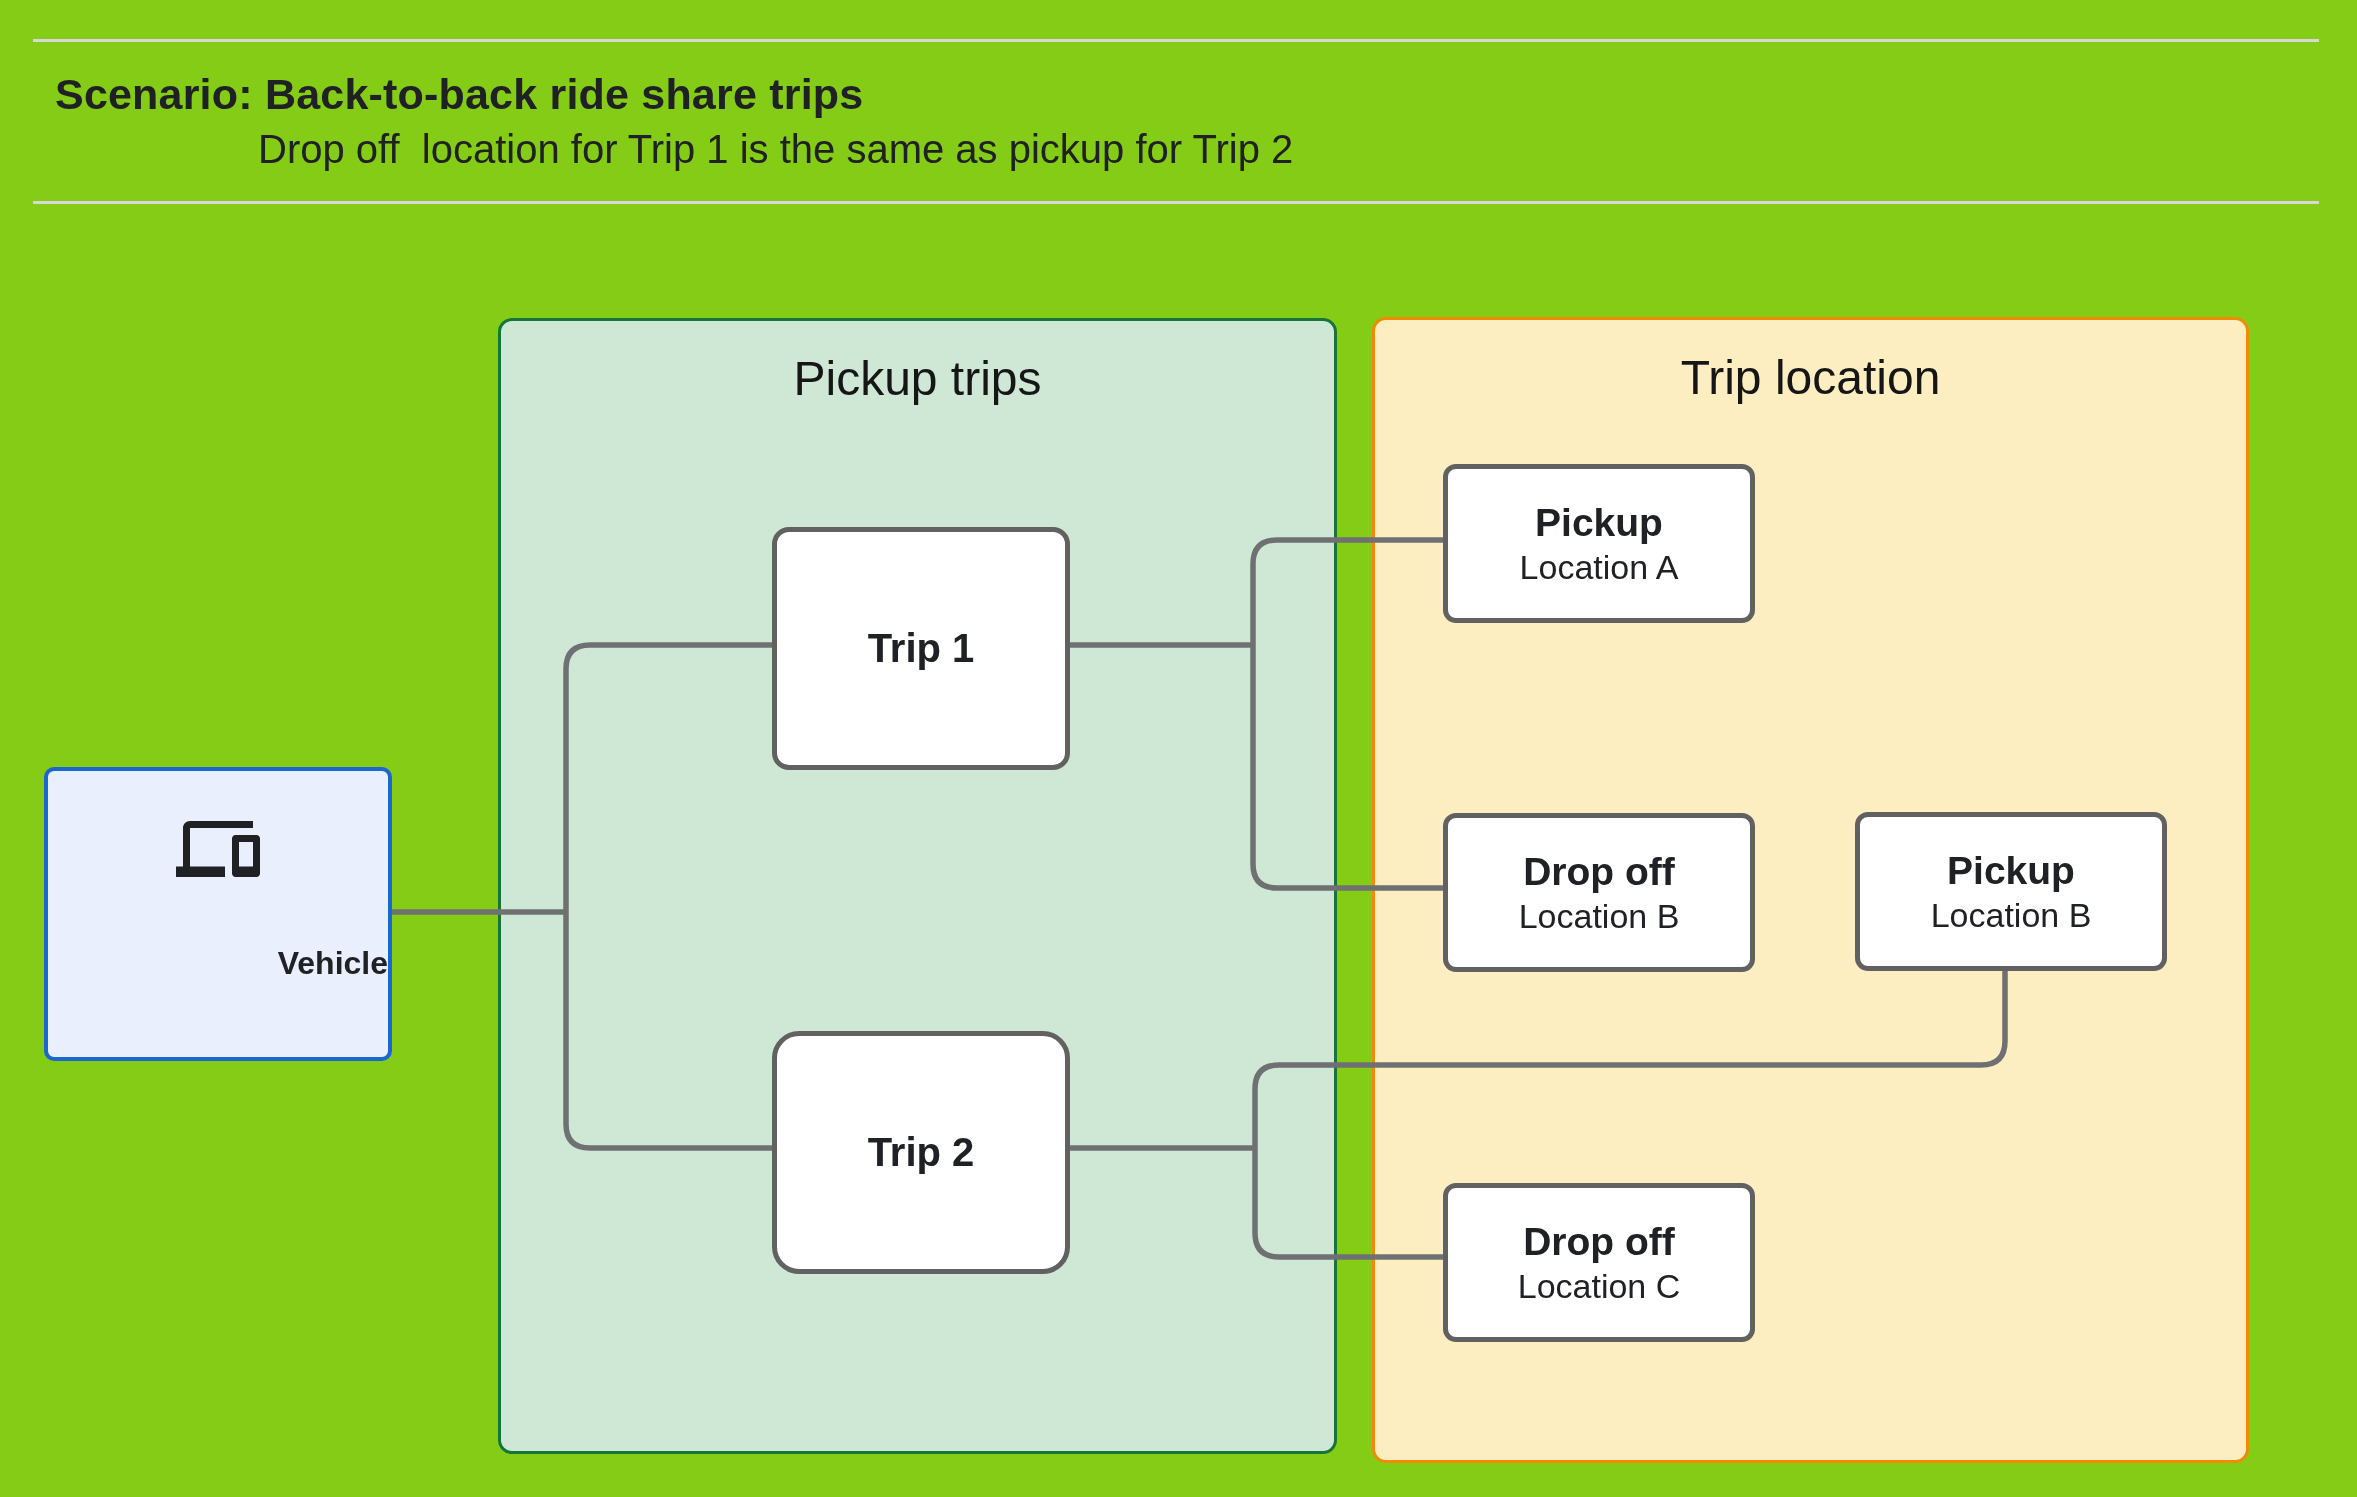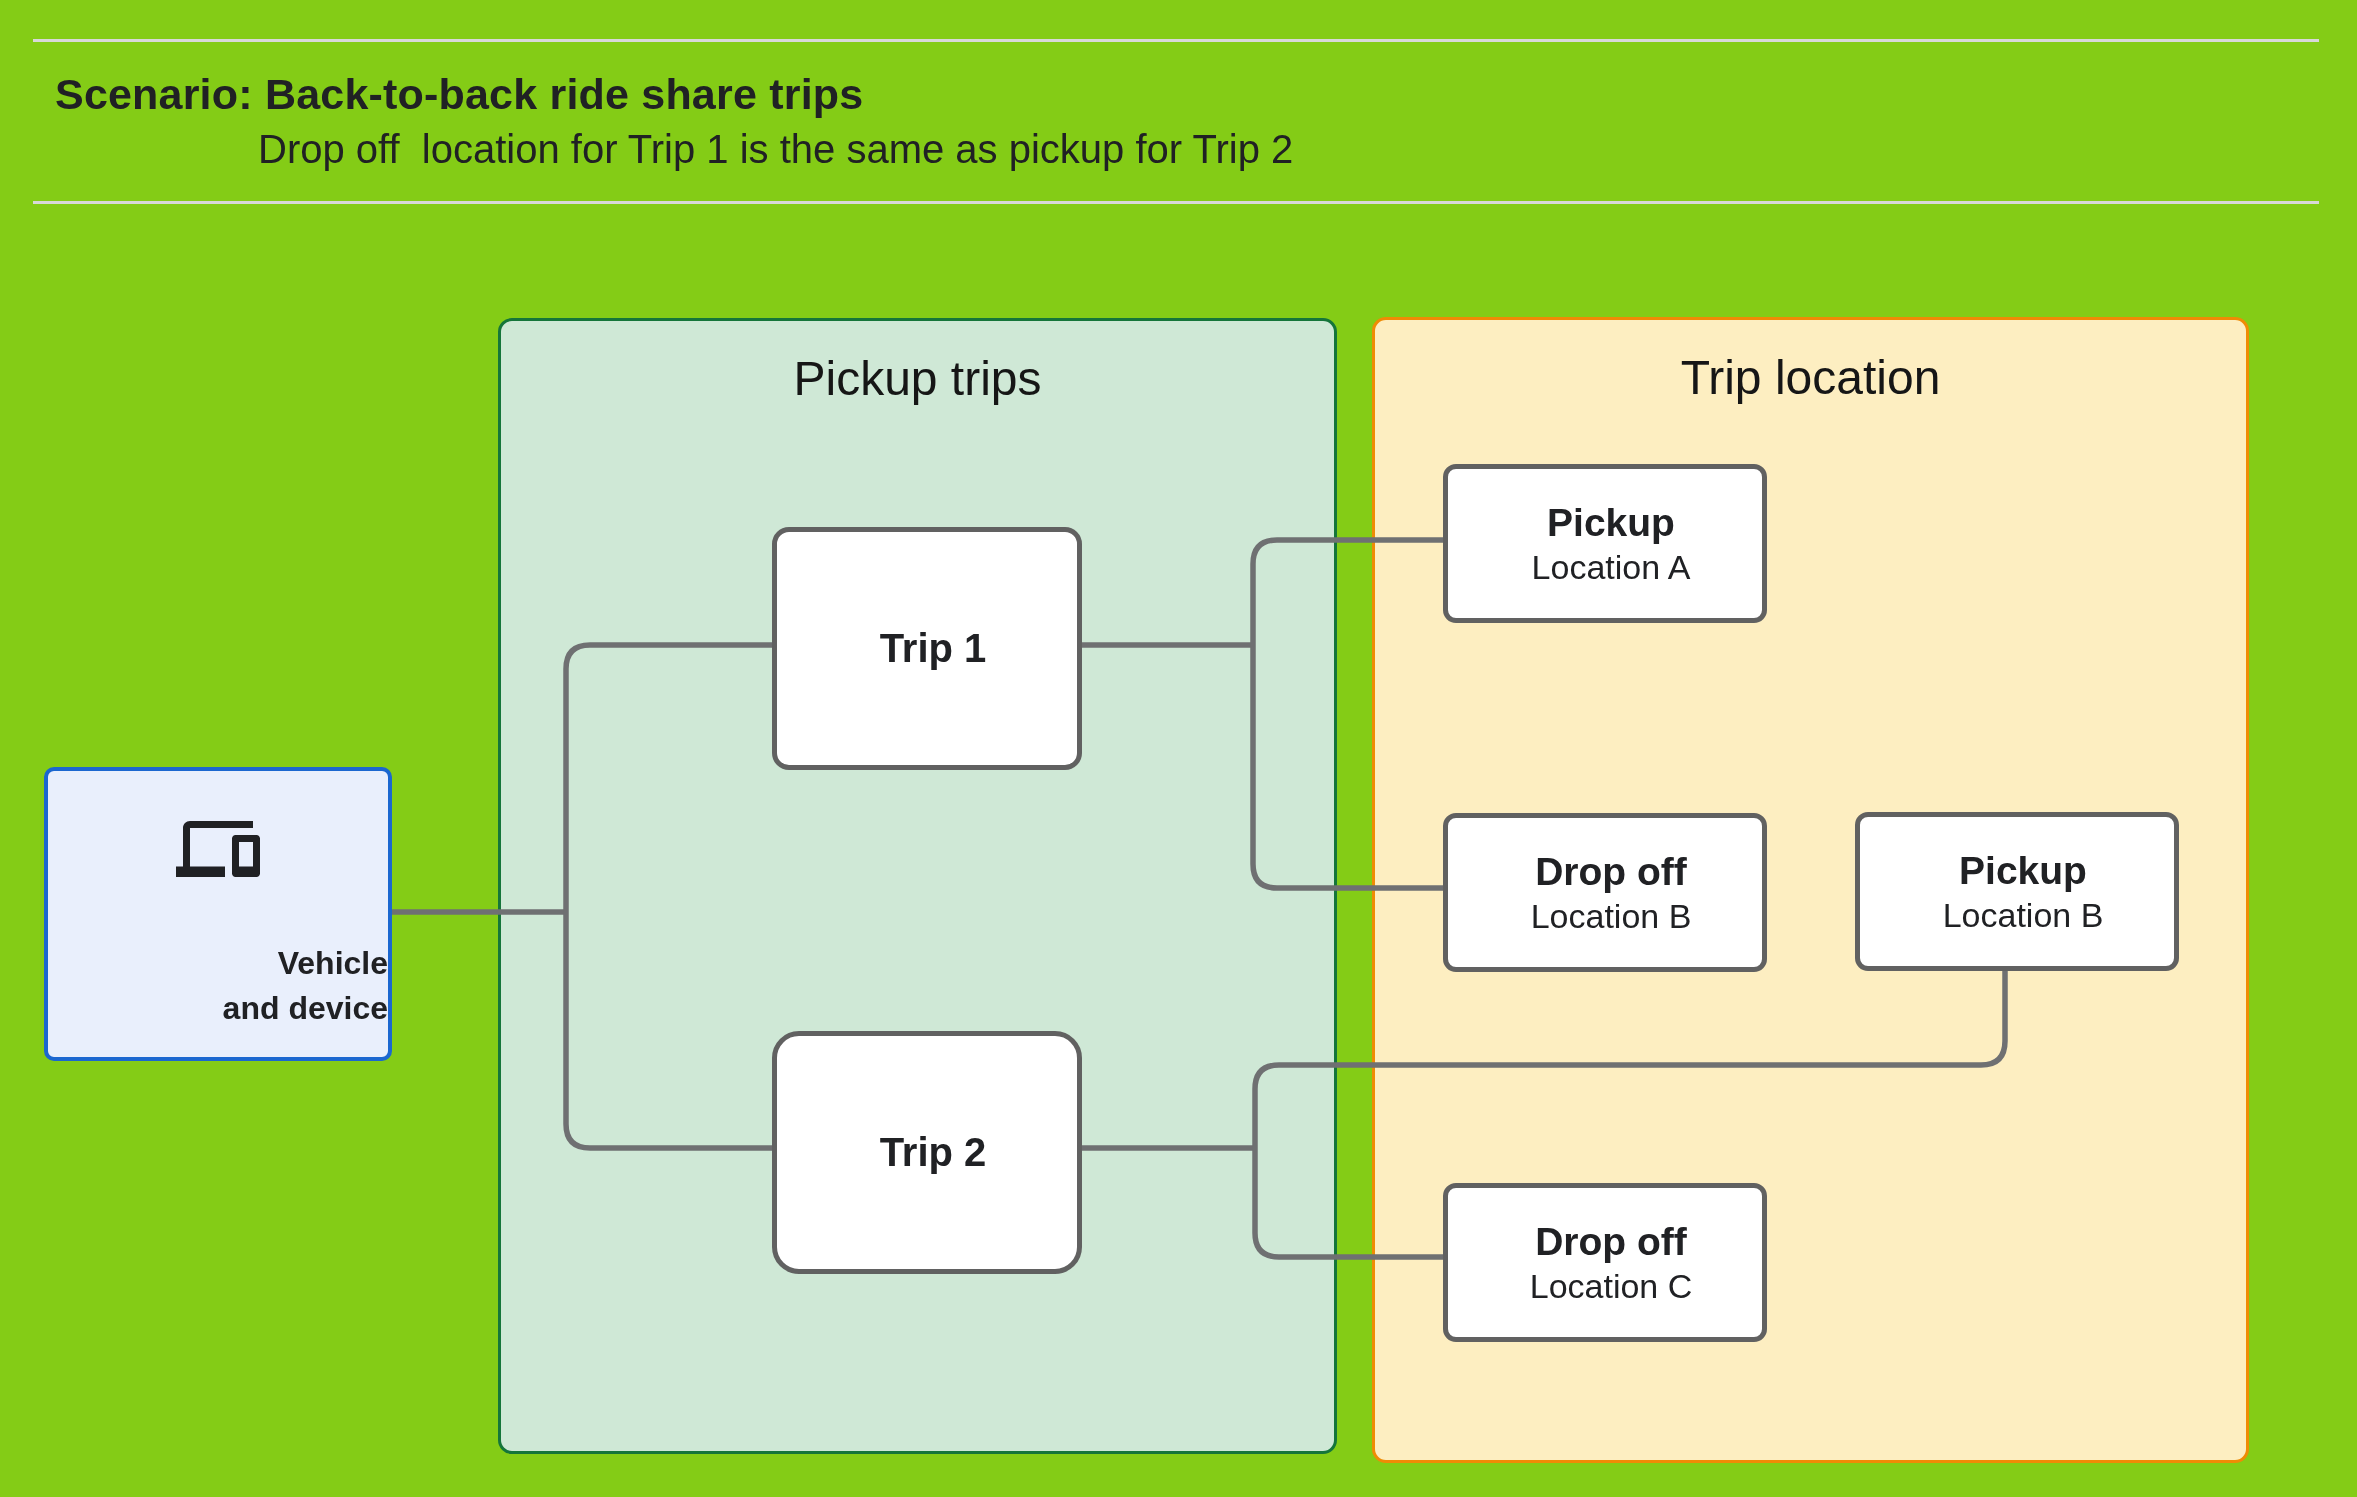--- a/index.html
+++ b/index.html
@@ -24,21 +24,21 @@
       background:var(--green-fill);border-color:var(--green-border);}
   .container-box.orange{left:1372px;top:317px;width:871px;height:1140px;
       background:var(--orange-fill);border-color:var(--orange-border);}
   .container-title{position:absolute;top:30px;left:0;width:100%;text-align:center;
       font-size:48px;font-weight:400;color:#161616;}
 
   svg.connectors{position:absolute;left:0;top:0;}
   svg.connectors path{fill:none;stroke:var(--line);stroke-width:5.5px;}
 
   .node{position:absolute;background:#fff;border:5px solid var(--node-border);
-      display:flex;flex-direction:column;align-items:center;justify-content:center;padding-left:12px;}
+      display:flex;flex-direction:column;align-items:center;justify-content:center;}
   .trip-node{left:772px;width:288px;height:233px;border-radius:17px;}
   .trip-node.t1{top:527px;}
   .trip-node.t2{top:1031px;border-radius:27px;}
   .trip-label{font-size:40px;font-weight:700;}
 
   .wp-node{width:302px;height:149px;border-radius:13px;gap:6px;}
   .wp-node.a{left:1443px;top:464px;}
   .wp-node.b{left:1443px;top:813px;}
   .wp-node.pb{left:1855px;top:812px;}
   .wp-node.c{left:1443px;top:1183px;}
@@ -76,21 +76,20 @@
     <path d="M1060 1148 H1255"></path>
     <path d="M2005 960 V1041 Q2005 1065 1981 1065 H1279 Q1255 1065 1255 1089 V1233 Q1255 1257 1279 1257 H1443"></path>
   </svg>
 
   <div class="vehicle-node">
     <svg class="vehicle-icon" width="84" height="84" viewBox="0 0 24 24">
       <path fill="#202124" d="M4 6h18V4H4c-1.1 0-2 .9-2 2v11H0v3h14v-3H4V6zm19 2h-6c-.55 0-1 .45-1 1v10c0 .55.45 1 1 1h6c.55 0 1-.45 1-1V9c0-.55-.45-1-1-1zm-1 9h-4v-7h4v7z"></path>
     </svg>
     <div class="vehicle-label">
       <div>Vehicle</div>
-      <div>and device</div>
     </div>
   </div>
 
   <div class="node trip-node t1">
     <div class="trip-label">Trip 1</div>
   </div>
   <div class="node trip-node t2">
     <div class="trip-label">Trip 2</div>
   </div>
 

